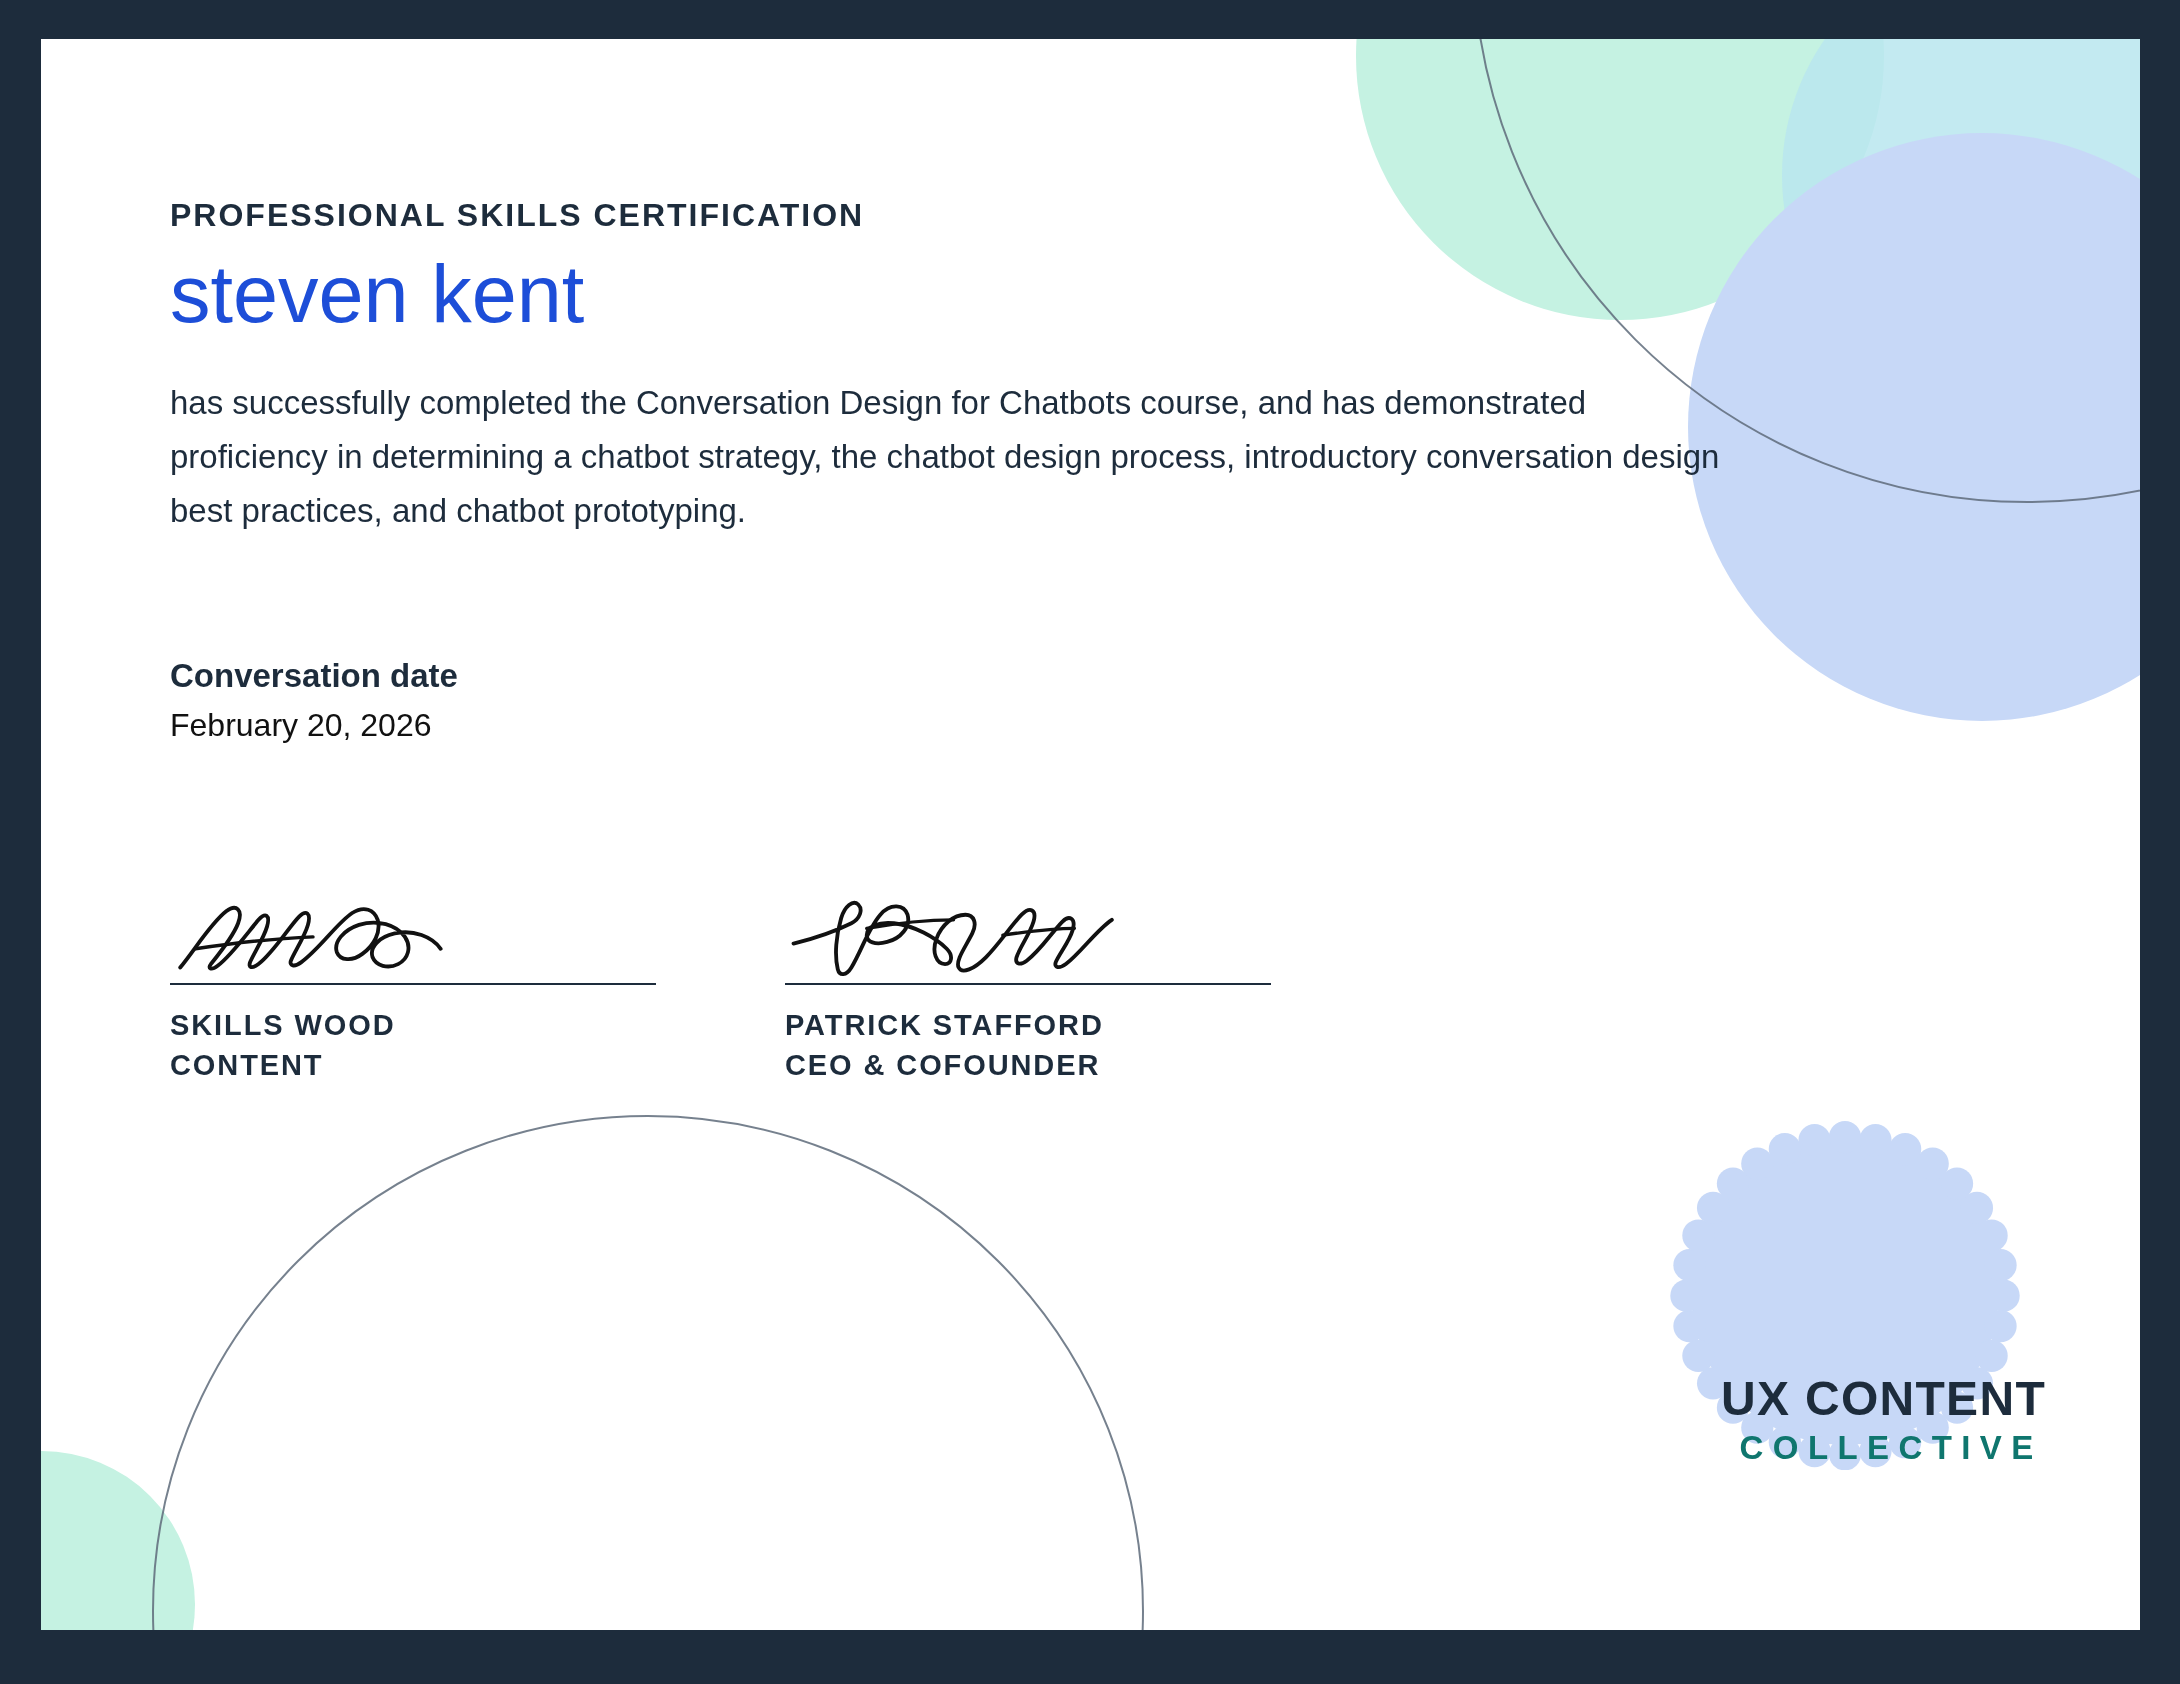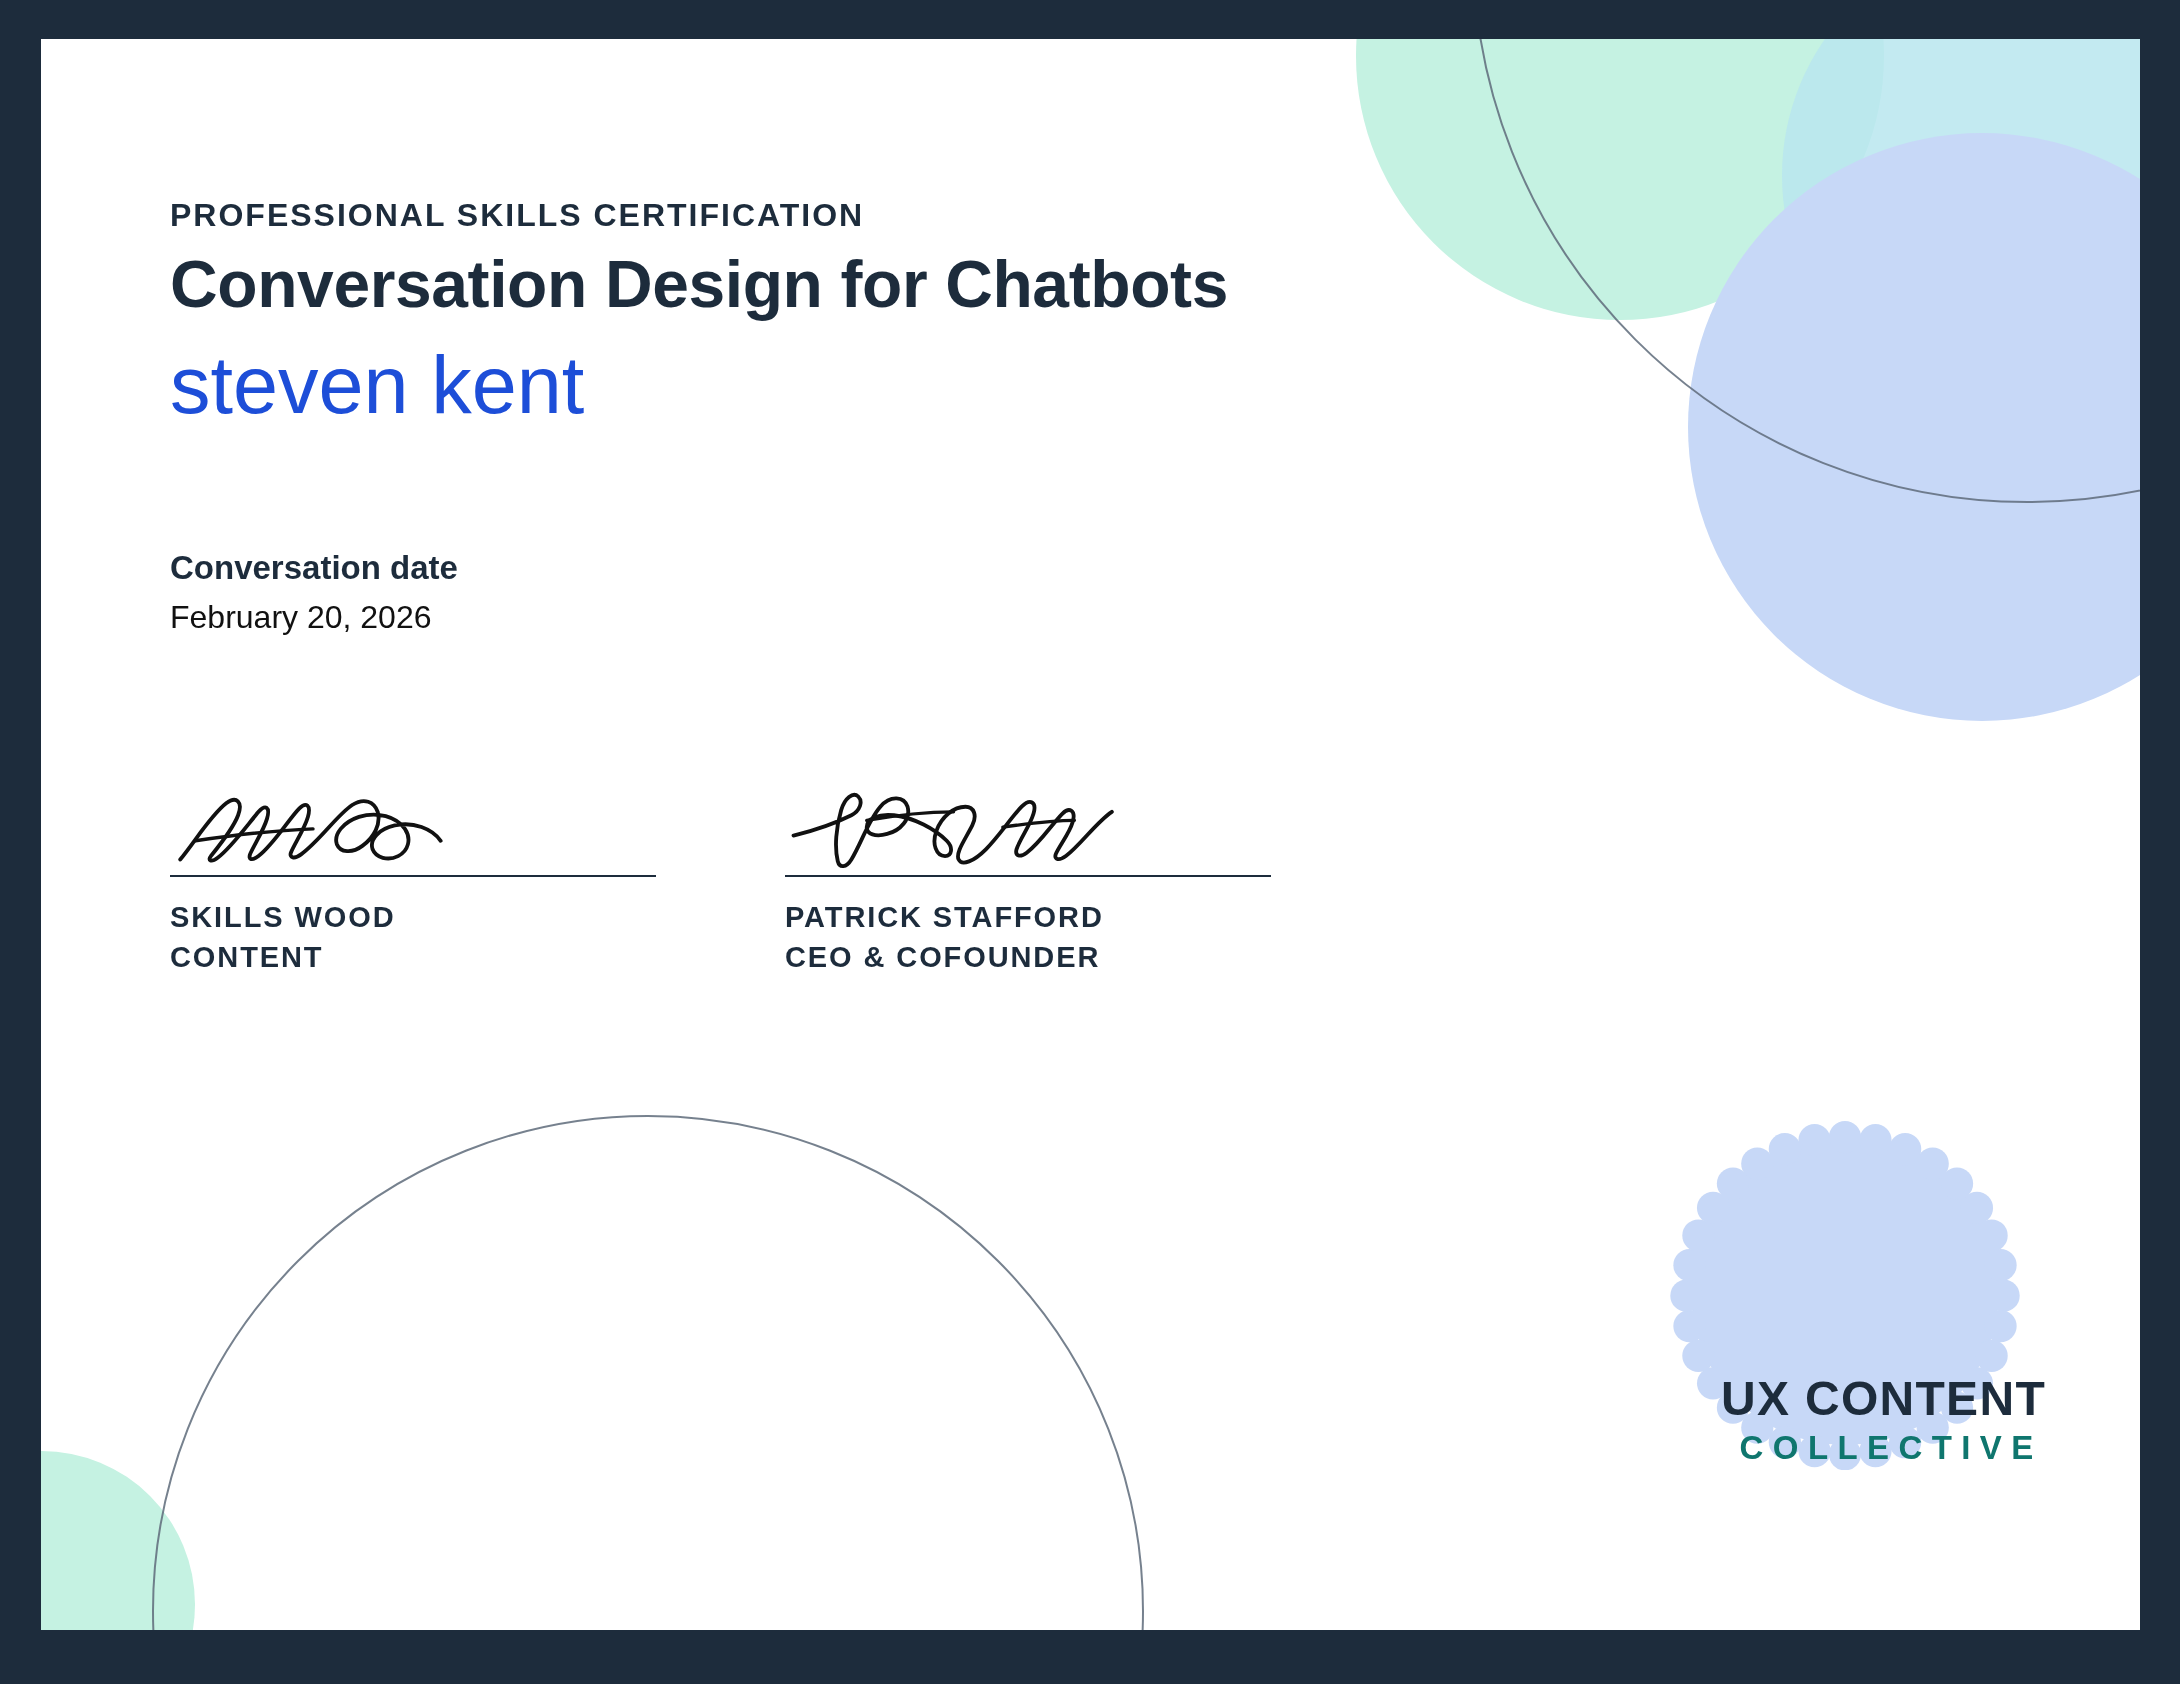--- a/index.html
+++ b/index.html
@@ -222,24 +222,24 @@
     <div class="deco circle-lightblue-tr"></div>
     <div class="deco circle-blue-tr"></div>
     <div class="deco arc-tr"></div>
     <div class="deco circle-mint-bl"></div>
     <div class="deco arc-bl"></div>
 
     <div class="content">
 
       <p class="eyebrow">PROFESSIONAL SKILLS CERTIFICATION</p>
 
-      <h1 class="course-title">Conversation Design for Chatbots</h1>
 
       <h2 class="recipient-name">steven kent</h2>
 
+      <p class="description">has successfully completed the Conversation Design for Chatbots course, and has demonstrated proficiency in determining a chatbot strategy, the chatbot design process, introductory conversation design best practices, and chatbot prototyping.</p>
 
       <div class="date-block">
         <p class="date-label">Conversation date</p>
         <p class="date-value">February 20, 2026</p>
       </div>
 
       <div class="signatures">
 
         <div class="signature-block">
           <div class="signature-mark">

